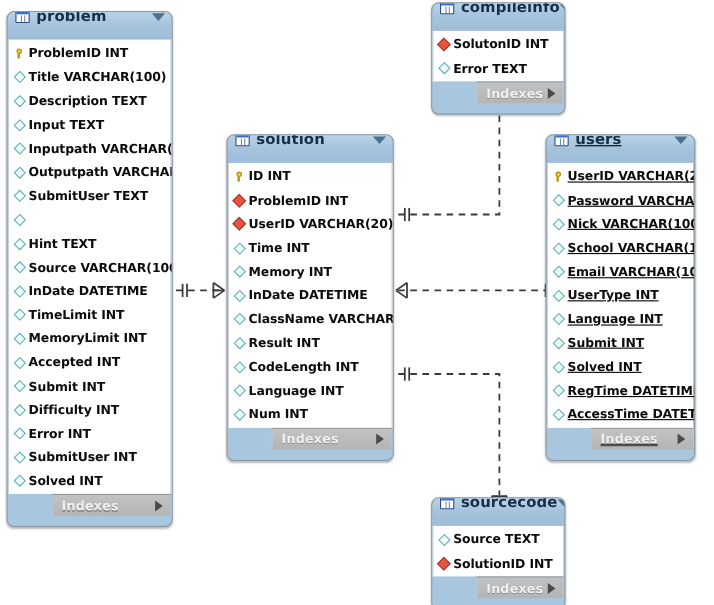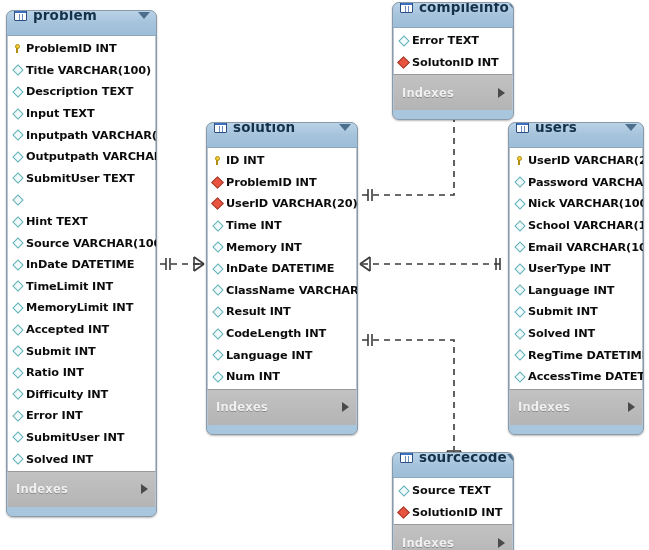--- a/index.html
+++ b/index.html
@@ -154,29 +154,30 @@
     box-sizing: border-box;
   }
   .f-name {
     font-size: 11.3px;
     color: #0c0c0c;
     font-weight: bold;
     letter-spacing: -0.1px;
   }
 
   .tbl-indexes {
-    height: 36px;
+    height: 20px;
     display: flex;
     align-items: center;
     padding: 0 7px 0 8px;
     box-sizing: border-box;
     background: linear-gradient(to bottom, #c2c2c2 0%, #b4b4b4 100%);
     border-top: 1px solid #9a9a9a;
     border-left: 1px solid #b9c6d1;
     border-right: 1px solid #b9c6d1;
+    margin-left: 40px;
   }
   .idx-label {
     font-size: 11.5px;
     font-weight: bold;
     color: #f0f0f0;
     text-shadow: 0 1px 0 rgba(0,0,0,0.25);
     letter-spacing: 0.2px;
   }
   .idx-caret {
     margin-left: auto;
@@ -307,24 +308,20 @@
             <span class="f-icon col"></span>
             <span class="f-name">MemoryLimit INT</span>
           </div>
           <div class="field-row">
             <span class="f-icon col"></span>
             <span class="f-name">Accepted INT</span>
           </div>
           <div class="field-row">
             <span class="f-icon col"></span>
             <span class="f-name">Submit INT</span>
-          </div>
-          <div class="field-row">
-            <span class="f-icon col"></span>
-            <span class="f-name">Ratio INT</span>
           </div>
           <div class="field-row">
             <span class="f-icon col"></span>
             <span class="f-name">Difficulty INT</span>
           </div>
           <div class="field-row">
             <span class="f-icon col"></span>
             <span class="f-name">Error INT</span>
           </div>
           <div class="field-row">
@@ -393,21 +390,21 @@
             <span class="f-icon col"></span>
             <span class="f-name">Num INT</span>
           </div>
         </div>
         <div class="tbl-indexes">
           <span class="idx-label">Indexes</span>
           <span class="idx-caret"></span>
         </div>
         <div class="tbl-foot"></div>
       </div>
-      <div class="table-card" style="left: 508px; top: 122px; width: 136px;">
+      <div class="table-card" style="left: 496px; top: 122px; width: 136px; text-decoration: underline;">
         <div class="tbl-header">
           <span class="tbl-icon"></span>
           <span class="tbl-title">users</span>
           <span class="tbl-caret"></span>
         </div>
         <div class="tbl-fields">
           <div class="field-row">
             <span class="f-icon pk"></span>
             <span class="f-name">UserID VARCHAR(20)</span>
           </div>
@@ -459,26 +456,26 @@
         <div class="tbl-foot"></div>
       </div>
       <div class="table-card" style="left: 392px; top: 2px; width: 122px;">
         <div class="tbl-header">
           <span class="tbl-icon"></span>
           <span class="tbl-title">compileinfo</span>
           <span class="tbl-caret"></span>
         </div>
         <div class="tbl-fields">
           <div class="field-row">
-            <span class="f-icon col"></span>
-            <span class="f-name">Error TEXT</span>
-          </div>
-          <div class="field-row">
             <span class="f-icon fk"></span>
             <span class="f-name">SolutonID INT</span>
+          </div>
+          <div class="field-row">
+            <span class="f-icon col"></span>
+            <span class="f-name">Error TEXT</span>
           </div>
         </div>
         <div class="tbl-indexes">
           <span class="idx-label">Indexes</span>
           <span class="idx-caret"></span>
         </div>
         <div class="tbl-foot"></div>
       </div>
       <div class="table-card" style="left: 392px; top: 452px; width: 122px;">
         <div class="tbl-header">

